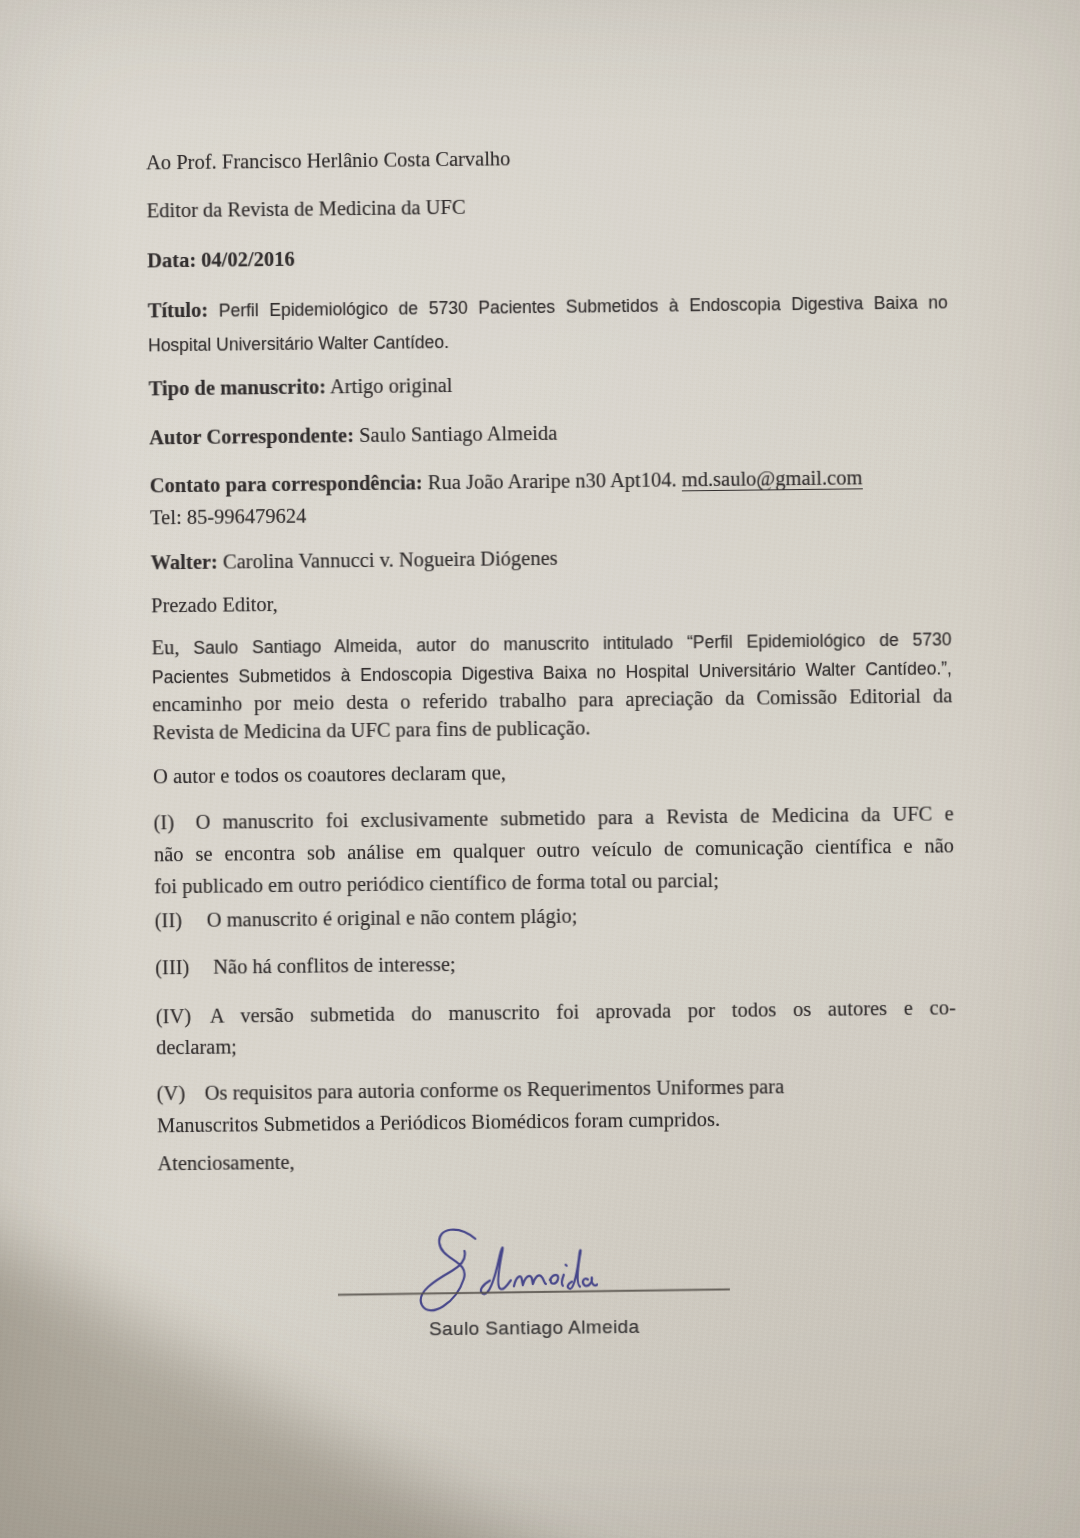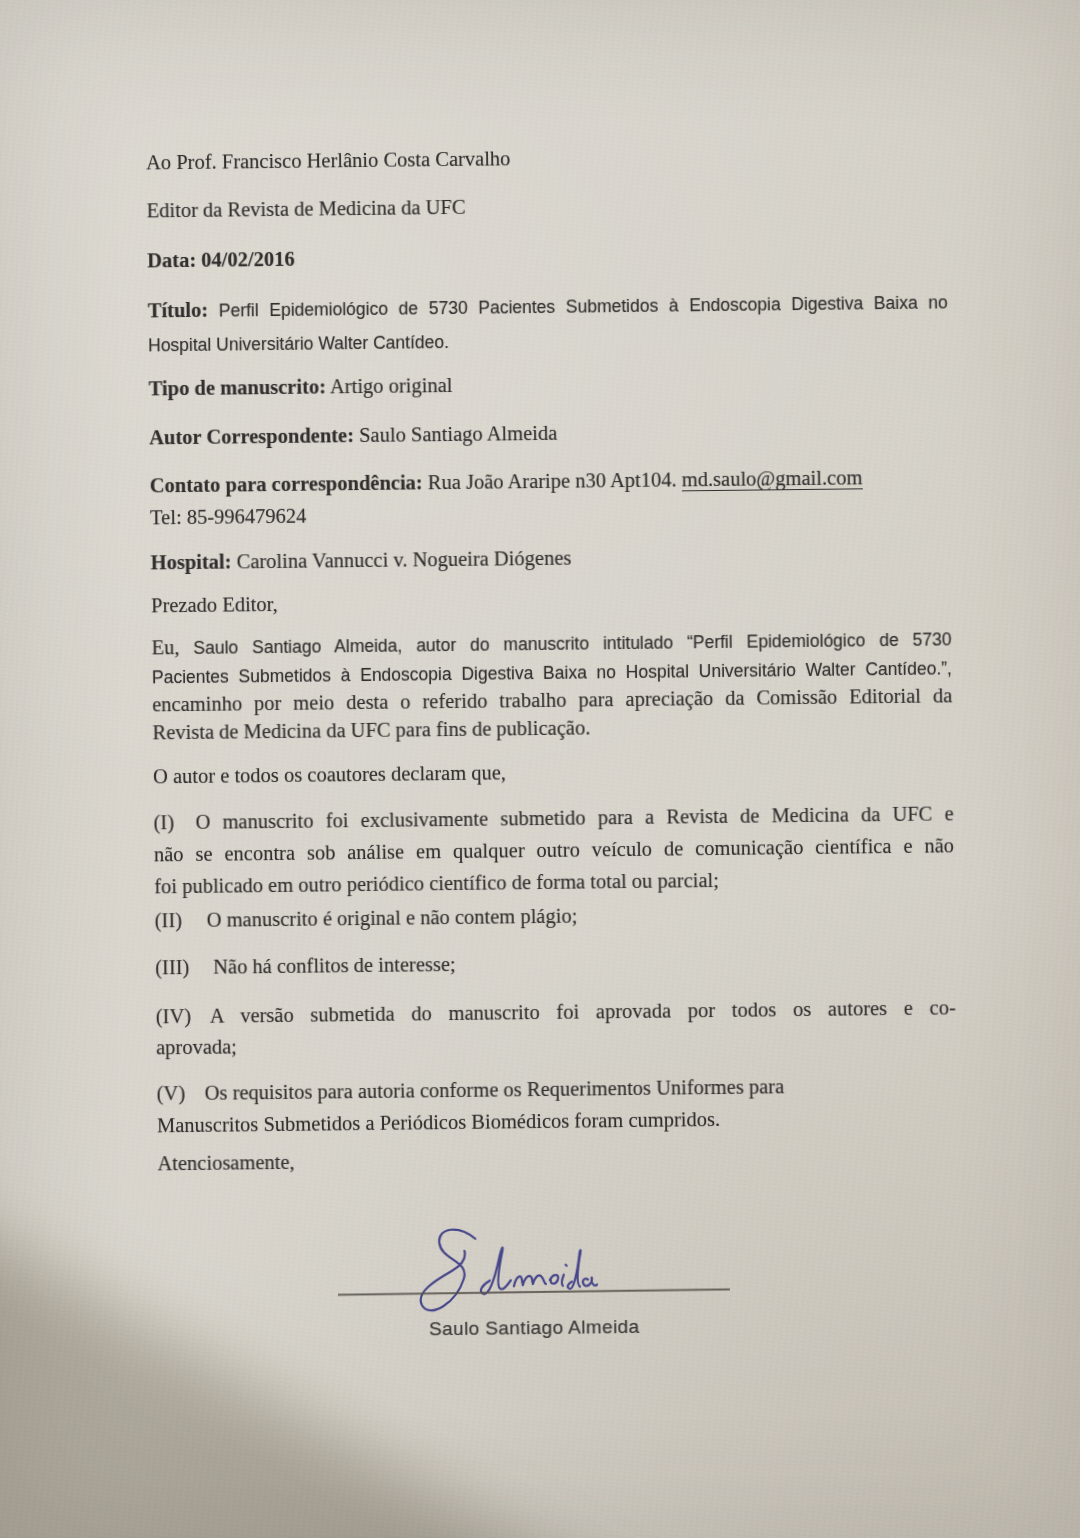--- a/index.html
+++ b/index.html
@@ -101,21 +101,21 @@
 <div class="doc" id="doc">
     <div class="block b-closing">
       <div class="line"><span class="seg seg-serif">Atenciosamente,</span></div>
     </div>
     <div class="block b-item5">
       <div class="line"><span class="seg seg-roman">(V)</span><span class="seg seg-serif">Os requisitos para autoria conforme os Requerimentos Uniformes para</span></div>
       <div class="line"><span class="seg seg-serif">Manuscritos Submetidos a Periódicos Biomédicos foram cumpridos.</span></div>
     </div>
     <div class="block b-item4">
       <div class="line just"><span class="seg seg-roman">(IV)</span><span class="seg seg-serif">A versão submetida do manuscrito foi aprovada por todos os autores e co-</span></div>
-      <div class="line"><span class="seg seg-serif">aprovada;</span></div>
+      <div class="line"><span class="seg seg-serif">declaram;</span></div>
     </div>
     <div class="block b-item3">
       <div class="line"><span class="seg seg-roman">(III)</span><span class="seg seg-serif">Não há conflitos de interesse;</span></div>
     </div>
     <div class="block b-item2">
       <div class="line"><span class="seg seg-roman">(II)</span><span class="seg seg-serif">O manuscrito é original e não contem plágio;</span></div>
     </div>
     <div class="block b-item1">
       <div class="line just"><span class="seg seg-roman">(I)</span><span class="seg seg-serif">O manuscrito foi exclusivamente submetido para a Revista de Medicina da UFC e</span></div>
       <div class="line just"><span class="seg seg-serif">não se encontra sob análise em qualquer outro veículo de comunicação científica e não</span></div>
@@ -127,21 +127,21 @@
     <div class="block b-intro">
       <div class="line just"><span class="seg seg-serif">Eu,</span><span class="seg seg-sans"> Saulo Santiago Almeida, autor do manuscrito intitulado “Perfil Epidemiológico de 5730</span></div>
       <div class="line just"><span class="seg seg-sans">Pacientes Submetidos à Endoscopia Digestiva Baixa no Hospital Universitário Walter Cantídeo.”,</span></div>
       <div class="line just"><span class="seg seg-serif">encaminho por meio desta o referido trabalho para apreciação da Comissão Editorial da</span></div>
       <div class="line"><span class="seg seg-serif">Revista de Medicina da UFC para fins de publicação.</span></div>
     </div>
     <div class="block b-salutation">
       <div class="line"><span class="seg seg-serif">Prezado Editor,</span></div>
     </div>
     <div class="block b-coauthor">
-      <div class="line"><span class="seg seg-serif-bold">Hospital:</span><span class="seg seg-serif"> Carolina Vannucci v. Nogueira Diógenes</span></div>
+      <div class="line"><span class="seg seg-serif-bold">Walter:</span><span class="seg seg-serif"> Carolina Vannucci v. Nogueira Diógenes</span></div>
     </div>
     <div class="block b-contact">
       <div class="line"><span class="seg seg-serif-bold">Contato para correspondência:</span><span class="seg seg-serif"> Rua João Araripe n30 Apt104. </span><span class="seg seg-link">md.saulo@gmail.com</span></div>
       <div class="line"><span class="seg seg-serif">Tel: 85-996479624</span></div>
     </div>
     <div class="block b-author">
       <div class="line"><span class="seg seg-serif-bold">Autor Correspondente:</span><span class="seg seg-serif"> Saulo Santiago Almeida</span></div>
     </div>
     <div class="block b-type">
       <div class="line"><span class="seg seg-serif-bold">Tipo de manuscrito:</span><span class="seg seg-serif"> Artigo original</span></div>

